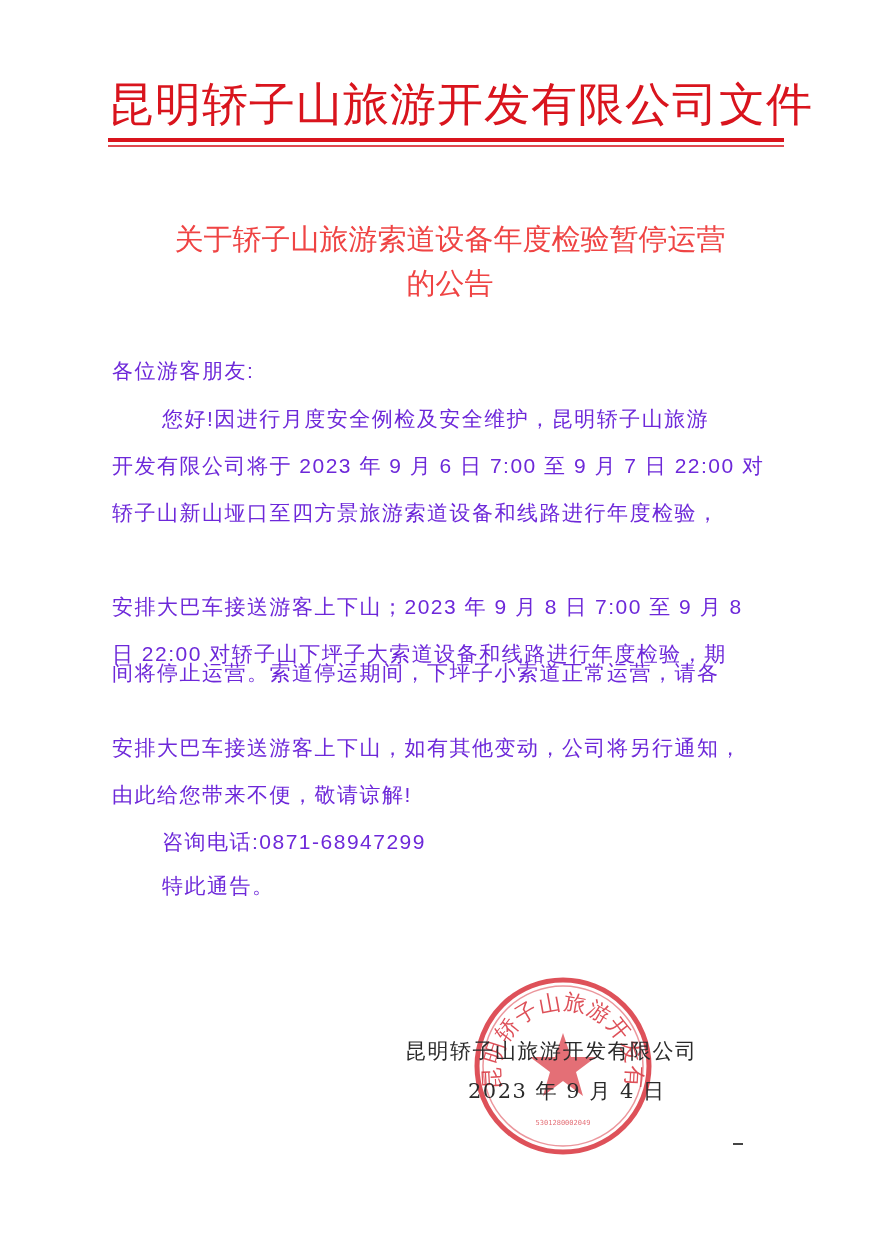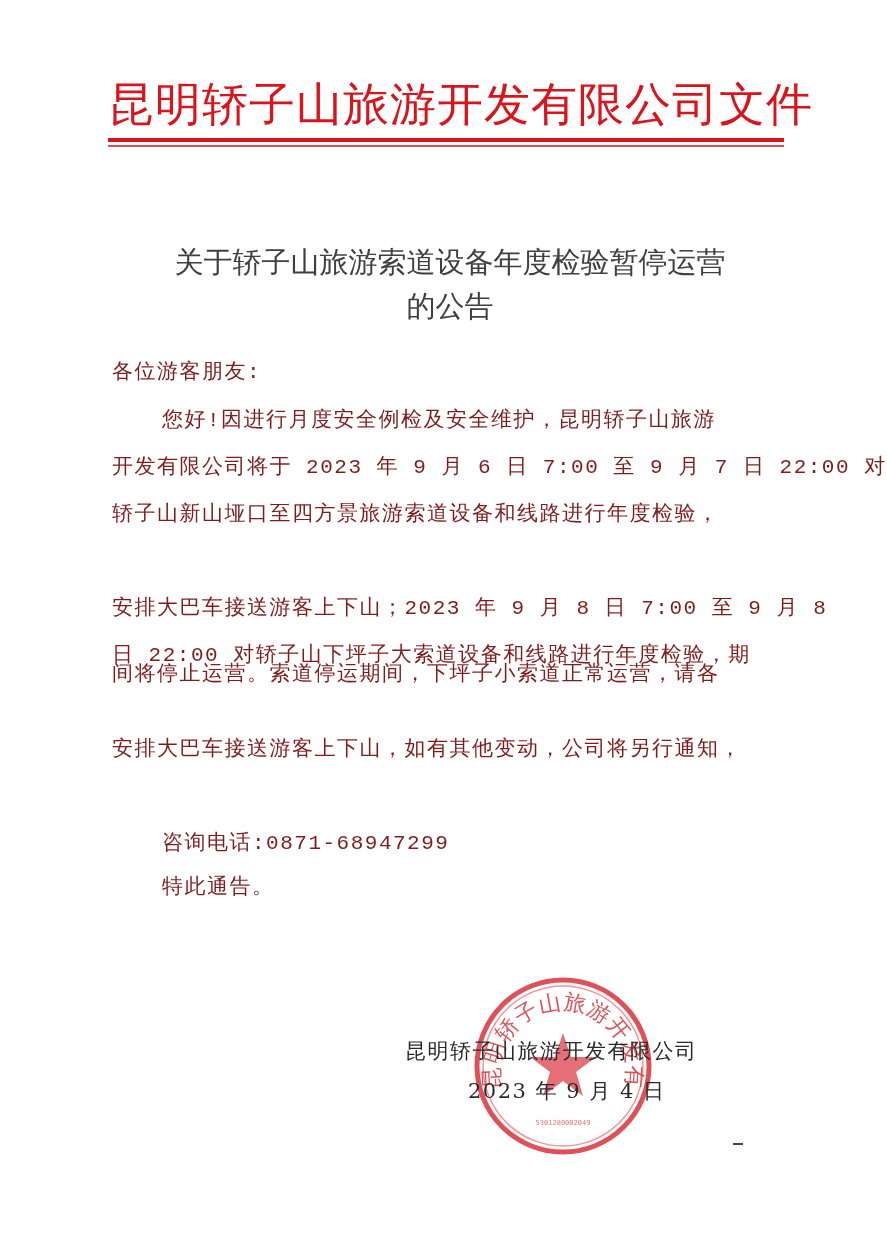--- a/index.html
+++ b/index.html
@@ -8,27 +8,27 @@
   .letterhead {
     position: absolute; left: 108px; top: 74px; width: 680px;
     text-align: center;
     font-family: "DejaVu Serif", "Liberation Serif", serif;
     font-size: 46px; font-weight: normal; color: #d9141d; letter-spacing: 1px;
     line-height: 60px; white-space: nowrap;
   }
   .rule-thick { position: absolute; left: 108px; top: 138px; width: 676px; height: 4px; background: #d9141d; }
   .rule-thin  { position: absolute; left: 108px; top: 145px; width: 676px; height: 2px; background: #e04a50; }
   .title {
-    position: absolute; left: 100px; top: 240px; width: 700px; text-align: center;
+    position: absolute; left: 100px; top: 217px; width: 700px; text-align: center;
     font-family: "DejaVu Sans", "Liberation Sans", sans-serif;
-    font-size: 29px; color: #404040; line-height: 44px;
+    font-size: 29px; color: #ef4444; line-height: 44px;
   }
   .body-text {
-    font-family: Liberation Mono, monospace;
-    font-size: 21px; color: #7f1d1d; position: absolute; white-space: nowrap;
+    font-family: Liberation Sans, sans-serif;
+    font-size: 21px; color: #6d28d9; position: absolute; white-space: nowrap;
     letter-spacing: 1.5px;
   }
   .greeting { left: 112px; top: 357px; }
   .para-line { left: 112px; }
   .indent { left: 162px; }
   .stamp {
     position: absolute; left: 472px; top: 975px; width: 182px; height: 182px;
   }
   .sig { position: absolute; font-family: "DejaVu Serif", "Liberation Serif", serif; font-size: 21px; color: #2a2a2a; white-space: nowrap; letter-spacing: 1.5px; }
   .sig-company { left: 405px; top: 1037px; }
@@ -51,20 +51,21 @@
 
   <div class="body-text greeting">各位游客朋友:</div>
 
   <div class="body-text indent" style="top:405px">您好!因进行月度安全例检及安全维护，昆明轿子山旅游</div>
   <div class="body-text para-line" style="top:452px">开发有限公司将于 2023 年 9 月 6 日 7:00 至 9 月 7 日 22:00 对</div>
   <div class="body-text para-line" style="top:499px">轿子山新山垭口至四方景旅游索道设备和线路进行年度检验，</div>
   <div class="body-text para-line" style="top:593px">安排大巴车接送游客上下山；2023 年 9 月 8 日 7:00 至 9 月 8</div>
   <div class="body-text para-line" style="top:640px">日 22:00 对轿子山下坪子大索道设备和线路进行年度检验，期</div>
   <div class="body-text para-line" style="top:659px">间将停止运营。索道停运期间，下坪子小索道正常运营，请各</div>
   <div class="body-text para-line" style="top:734px">安排大巴车接送游客上下山，如有其他变动，公司将另行通知，</div>
+  <div class="body-text para-line" style="top:781px">由此给您带来不便，敬请谅解!</div>
 
   <div class="body-text indent" style="top:828px">咨询电话:0871-68947299</div>
   <div class="body-text indent" style="top:872px">特此通告。</div>
 
   <div class="stamp">
     <svg width="182" height="182" viewBox="0 0 182 182">
       <defs>
         <path id="sealArc" d="M 30 118 A 64 64 0 1 1 152 118"></path>
       </defs>
       <circle cx="91" cy="91" r="86" fill="none" stroke="#d8323c" stroke-width="5" opacity="0.85"></circle>

